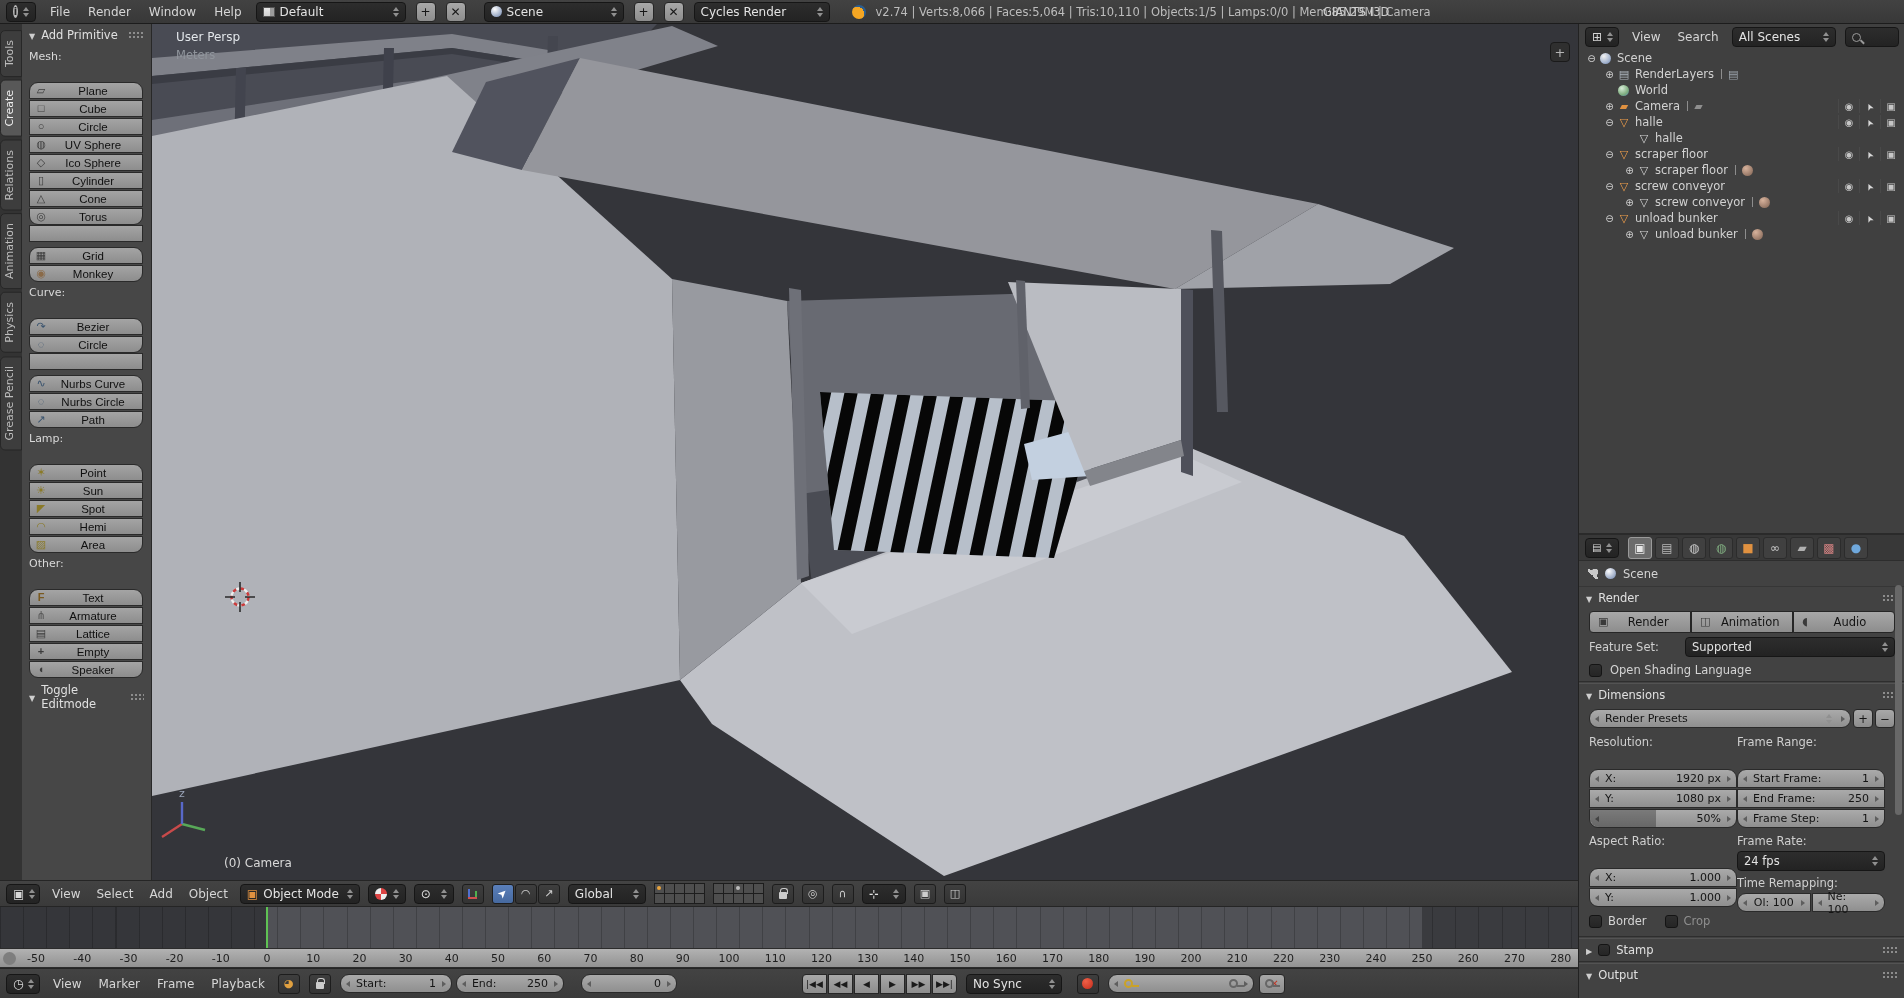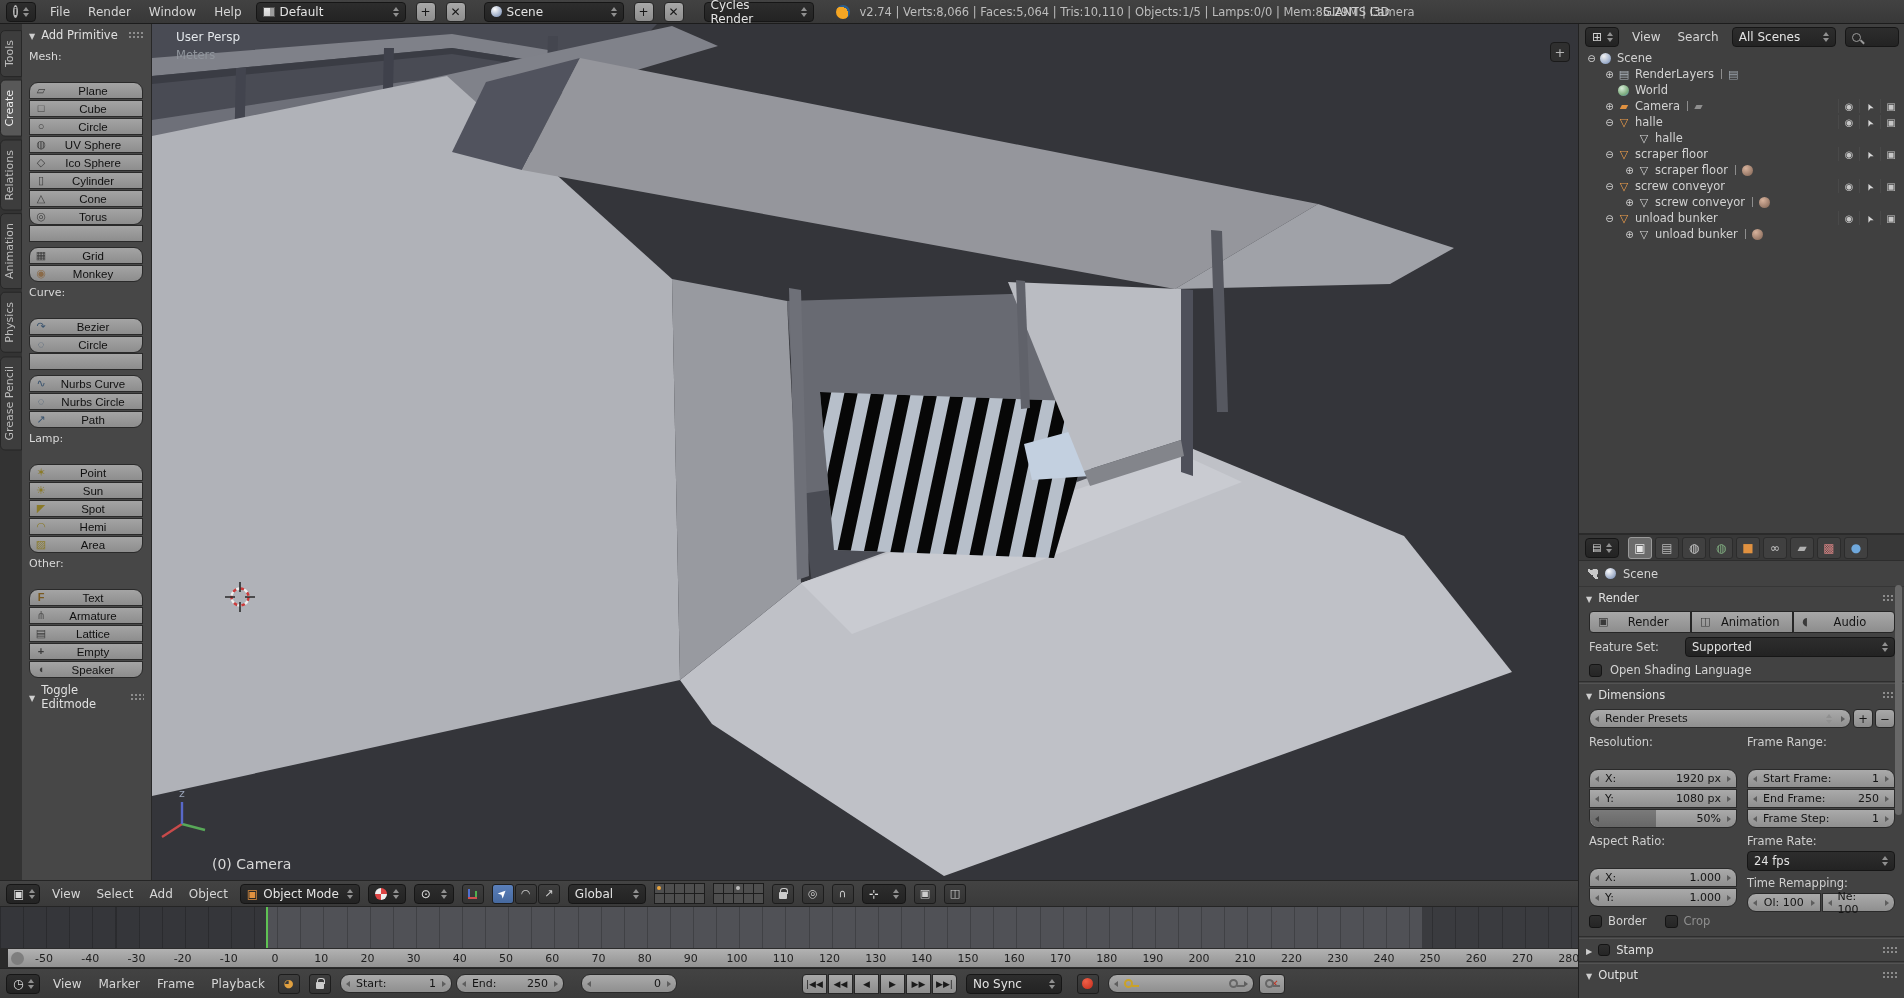--- a/index.html
+++ b/index.html
@@ -72,42 +72,42 @@
 .tsi.g-area::before{content:"▨";color:#8a7a28}
 .tsi.g-text::before{content:"F";font-weight:bold;color:#7a5a20}
 .tsi.g-armature::before{content:"⋔";color:#555}
 .tsi.g-lattice::before{content:"▤"}
 .tsi.g-empty::before{content:"+";font-weight:bold}
 .tsi.g-speaker::before{content:"◖"}
 
 #viewport{left:152px;top:24px;width:1426px;height:856px;background:#33343a;overflow:hidden}
 #vp-ol-persp{left:24px;top:6px;color:#e2e6ea;font-size:12px}
 #vp-ol-unit{left:24px;top:24px;color:#90959c;font-size:11.5px}
-#vp-cam{left:60px;top:832px;color:#d8d8d8;font-size:14px}
+#vp-cam{left:72px;top:832px;color:#d8d8d8;font-size:12px}
 #vp-plus{left:1398px;top:18px;width:20px;height:20px;background:#2f2f2f;border:1px solid #1a1a1a;border-radius:4px;color:#b5b5b5;display:flex;align-items:center;justify-content:center;font-size:13px}
 
 #vpheader{left:0;top:880px;width:1578px;height:27px;background:linear-gradient(#434343,#3a3a3a);border-top:1px solid #252525;border-bottom:1px solid #252525;display:flex;align-items:center;gap:8px;padding:0 6px}
 .shadeball{width:12px;height:12px;border-radius:50%;background:conic-gradient(#d44 0 25%,#eee 0 50%,#d44 0 75%,#eee 0)}
 .layers{display:grid;grid-template-columns:repeat(5,9px);grid-template-rows:9px 9px;border:1px solid #1d1d1d;background:#1d1d1d;gap:1px}
 .layers i{background:#4e4e4e;position:relative}
 .layers i.dot::after{content:"";position:absolute;left:2px;top:2px;width:4px;height:4px;border-radius:50%;background:#e8a33d}
 .layers i.dot2::after{content:"";position:absolute;left:2px;top:2px;width:4px;height:4px;border-radius:50%;background:#bbb}
 .lockic{width:8px;height:7px;background:#ccc;border-radius:1px;position:relative;margin-top:4px}
 .lockic::before{content:"";position:absolute;left:1px;top:-4px;width:6px;height:5px;border:1.5px solid #ccc;border-bottom:none;border-radius:3px 3px 0 0}
 .axesic{width:12px;height:12px;background:
  linear-gradient(#d05050,#d05050) 1px 9px/9px 2px no-repeat,
  linear-gradient(#50b050,#50b050) 8px 3px/2px 8px no-repeat,
  linear-gradient(#5070d0,#5070d0) 1px 1px/2px 9px no-repeat}
 
 #tl-tracks{left:0;top:907px;width:1578px;height:41px;background:#505156}
 .tl-pre{position:absolute;left:0;top:0;width:267px;height:41px;background:#35363a}
 .tl-post{position:absolute;left:1422px;top:0;width:156px;height:41px;background:#3a3b3f}
 .tl-grid{position:absolute;inset:0;background:repeating-linear-gradient(90deg,rgba(0,0,0,.20) 0 1px,transparent 1px 23.1px)}
 #tl-marker{left:266px;top:907px;width:2px;height:43px;background:#5fc254}
-#tl-ruler{left:8px;top:948px;width:1578px;height:20px;background:linear-gradient(#b2b2b2,#929292);border-top:1px solid #2c2c2c;border-bottom:1px solid #2c2c2c}
+#tl-ruler{left:0;top:948px;width:1578px;height:20px;background:linear-gradient(#b2b2b2,#929292);border-top:1px solid #2c2c2c;border-bottom:1px solid #2c2c2c}
 #tl-ruler .cap{position:absolute;left:3px;top:3px;width:13px;height:13px;border-radius:50%;background:#7e7e7e}
 #rl-wrap{position:absolute;left:21px;top:0;width:1555px;height:20px;display:flex;justify-content:space-between}
 .rl{width:30px;text-align:center;color:#1e1e1e;font-size:11px;line-height:19px}
 #tlheader{left:0;top:968px;width:1578px;height:30px;background:linear-gradient(#434343,#3a3a3a);border-top:1px solid #252525;display:flex;align-items:center;gap:9px;padding:0 6px}
 .pbtn{width:25px;height:20px;background:linear-gradient(#a8a8a8,#8d8d8d);border:1px solid #262626;color:#1a1a1a;font-size:9px;display:inline-flex;align-items:center;justify-content:center}
 .pb-first{border-radius:4px 0 0 4px}.pb-last{border-radius:0 4px 4px 0}
 .recdot{width:11px;height:11px;border-radius:50%;background:radial-gradient(circle at 35% 30%,#f06048,#c42c1c)}
 .keyic{width:9px;height:9px;border:2px solid #caa227;border-radius:50%;position:relative}
 .keyic::after{content:"";position:absolute;left:6px;top:4px;width:7px;height:2px;background:#caa227}
 .keyic.grey{border-color:#666}.keyic.grey::after{background:#666}
@@ -155,21 +155,21 @@
 .ptab .t-data::before{content:"▰";color:#b0b0b0}
 .ptab .t-texture::before{content:"▩";color:#d08080}
 .ptab .t-physics::before{content:"●";color:#6fa8dc}
 #pctx{display:flex;align-items:center;gap:7px;height:26px;padding:0 9px;border-bottom:1px solid #363636}
 .pinic{width:10px;height:10px;background:linear-gradient(45deg,transparent 40%,#c9c9c9 40% 60%,transparent 60%),radial-gradient(circle at 70% 30%,#c9c9c9 35%,transparent 36%)}
 .prow{display:flex;align-items:center;gap:8px;padding:2px 10px;height:25px}
 .plabel{width:88px;color:#cfcfcf}
 .bigbtn{flex:1;height:22px;display:flex;align-items:center;gap:6px;padding:0 8px;background:linear-gradient(#a8a8a8,#8d8d8d);border:1px solid #262626;color:#141414;font-size:11.5px}
 .bigbtn .bl{flex:1;text-align:center}
 .bic{font-size:11px;color:#3a3a3a}
-.cols{display:flex;gap:10px;padding:4px 10px 2px}
+.cols{display:flex;padding:4px 10px 2px}
 .col{width:148px}
 .collbl{height:17px;color:#cfcfcf}
 .sliderfill{position:absolute;left:0;top:0;bottom:0;width:45%;background:rgba(0,0,0,.28);border-radius:0 0 0 9px}
 #pscroll{position:absolute;right:3px;top:50px;width:7px;height:230px;background:#686868;border-radius:4px}
 .dim{color:#8f8f8f}
 </style>
 </head>
 <body>
 
 <div id="root">
@@ -190,21 +190,21 @@
       </span>
     <span class="lbtn sq">+</span>
     <span class="lbtn sq">✕</span>
     <span class="dd" style="width:140px;margin-left:8px">
         <span class="ballic"></span>
         <span>Scene</span>
         <span class="ddar"></span>
       </span>
     <span class="lbtn sq">+</span>
     <span class="lbtn sq">✕</span>
-    <span class="dd" style="width:110px;margin-left:10px">
+    <span class="dd" style="width:136px;">
         <span>Cycles Render</span>
         <span class="ddar"></span>
       </span>
     <span class="blogo" style="margin-left:12px"></span>
     <span id="stats">v2.74 | Verts:8,066 | Faces:5,064 | Tris:10,110 | Objects:1/5 | Lamps:0/0 | Mem:85.29M | Camera</span>
   </div>
   <span id="brand">GIANTS I3D</span>
 
   <div id="tabstrip" class="abs">
 

